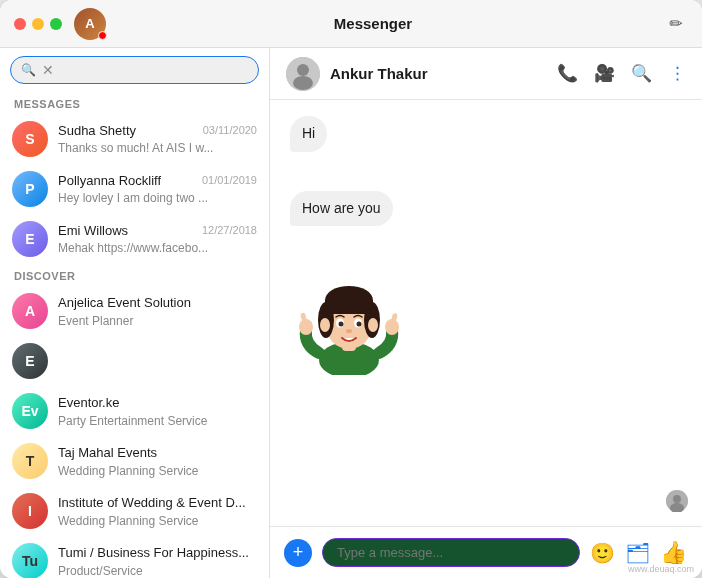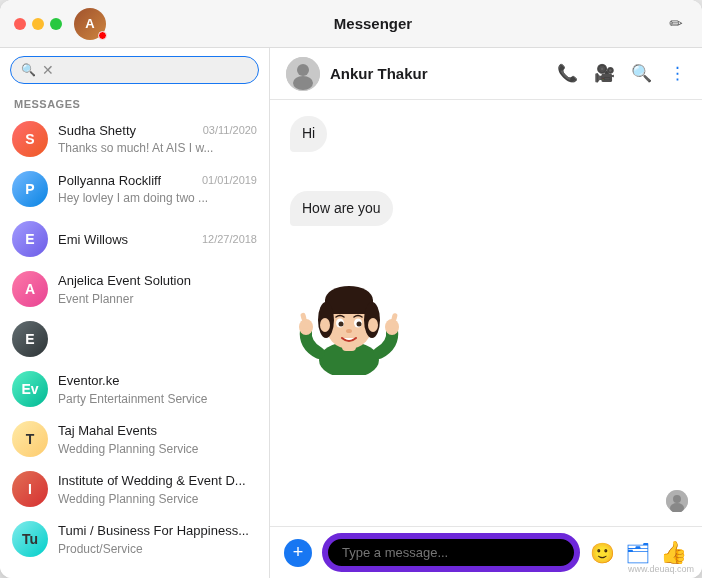--- a/index.html
+++ b/index.html
@@ -290,27 +290,27 @@
       color: #fff;
       display: flex;
       align-items: center;
       justify-content: center;
       font-size: 18px;
       cursor: pointer;
       flex-shrink: 0;
     }
     .chat-text-input {
       flex: 1;
-      border: 6px solid #6d28d9;
+      border: 1px solid #6d28d9;
       border-radius: 20px;
       padding: 6px 14px;
       font-size: 13px;
       outline: none;
       color: #aaa;
-      background: #000000;
+      background: #14532d;
     }
     .chat-emoji-btn, .chat-sticker-btn, .chat-like-btn {
       color: #1877f2;
       font-size: 20px;
       cursor: pointer;
       flex-shrink: 0;
     }
     .chat-like-btn {
       font-size: 22px;
     }
@@ -387,24 +387,26 @@
         <span class="contact-preview">Hey lovley I am doing two ...</span>
       </div>
           </div>
           <div class="contact-item">
       <div class="contact-avatar avatar-emi">E</div>
       <div class="contact-info">
         <div class="contact-meta">
           <span class="contact-name">Emi Willows</span>
           <span class="contact-time">12/27/2018</span>
         </div>
-      </div>
-          </div>
-        </div>
-
+        <span class="contact-preview">Mehak https://www.facebo...</span>
+      </div>
+          </div>
+        </div>
+
+      <div class="section-label">DISCOVER</div>
 
       <div id="discover-contacts-container">
           <div class="contact-item">
       <div class="contact-avatar avatar-anjelica">A</div>
       <div class="contact-info">
         <span class="contact-name">Anjelica Event Solution</span>
         <span class="contact-preview">Event Planner</span>
       </div>
           </div>
           <div class="contact-item">

